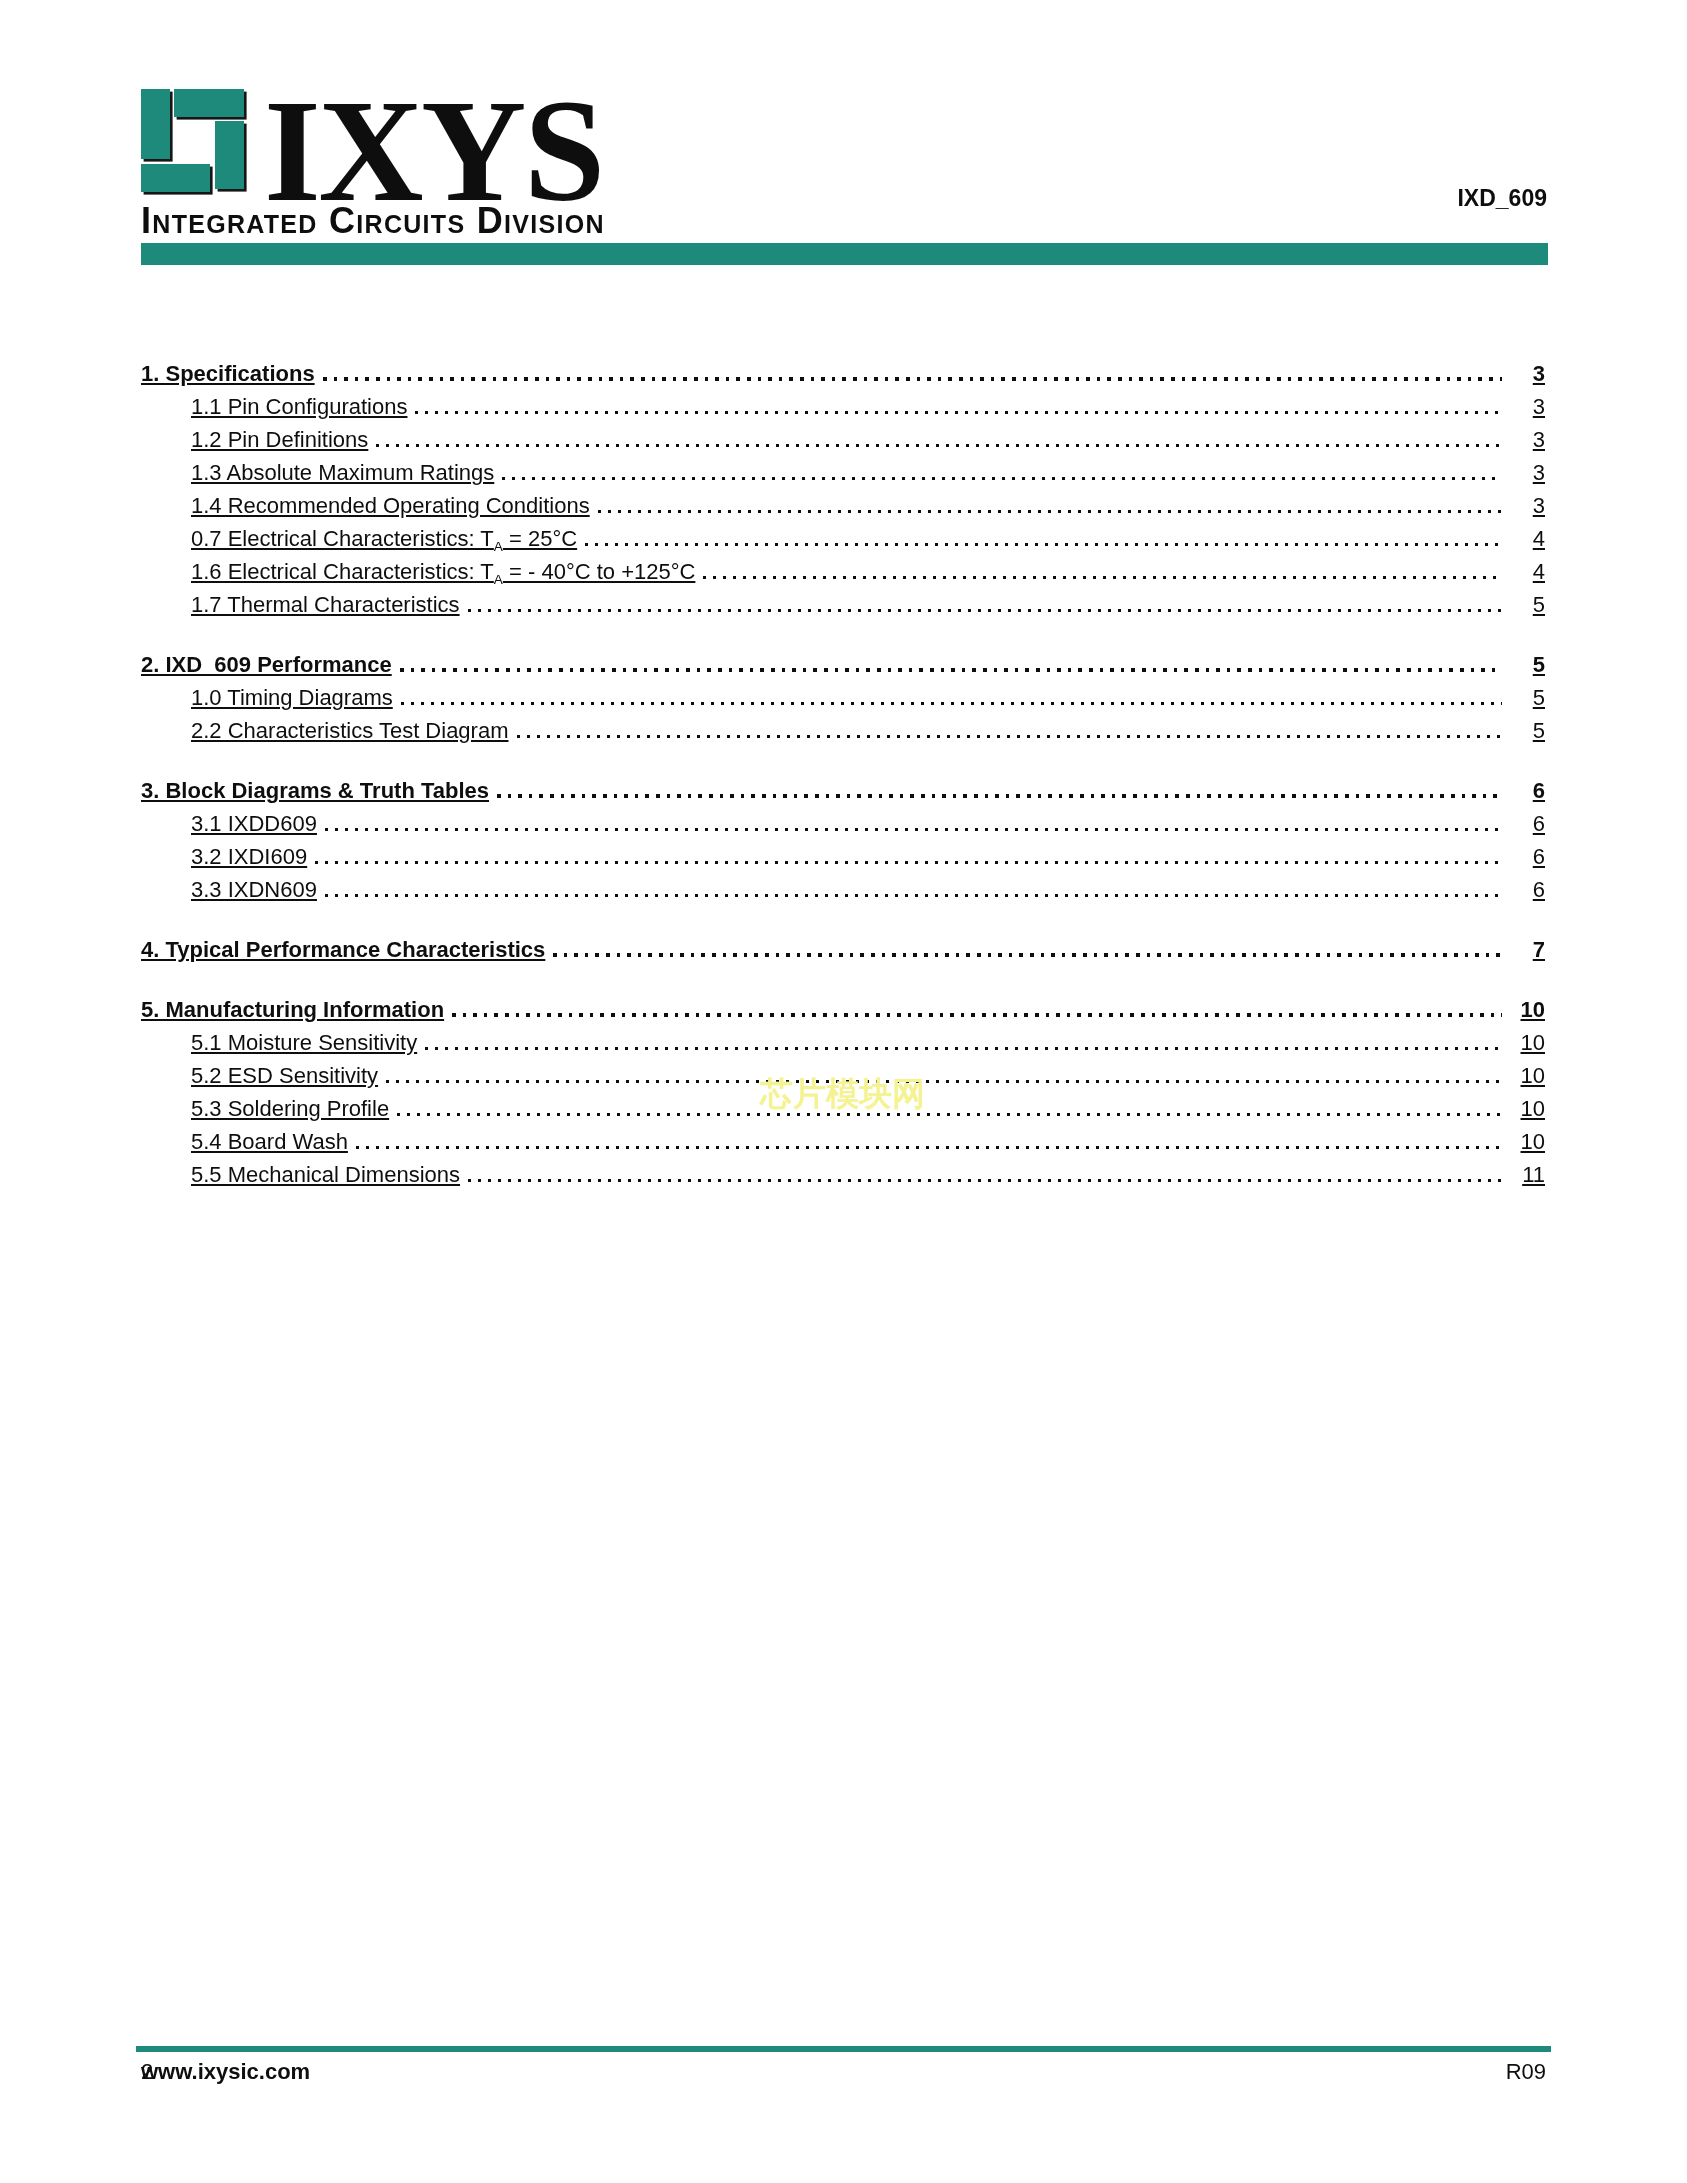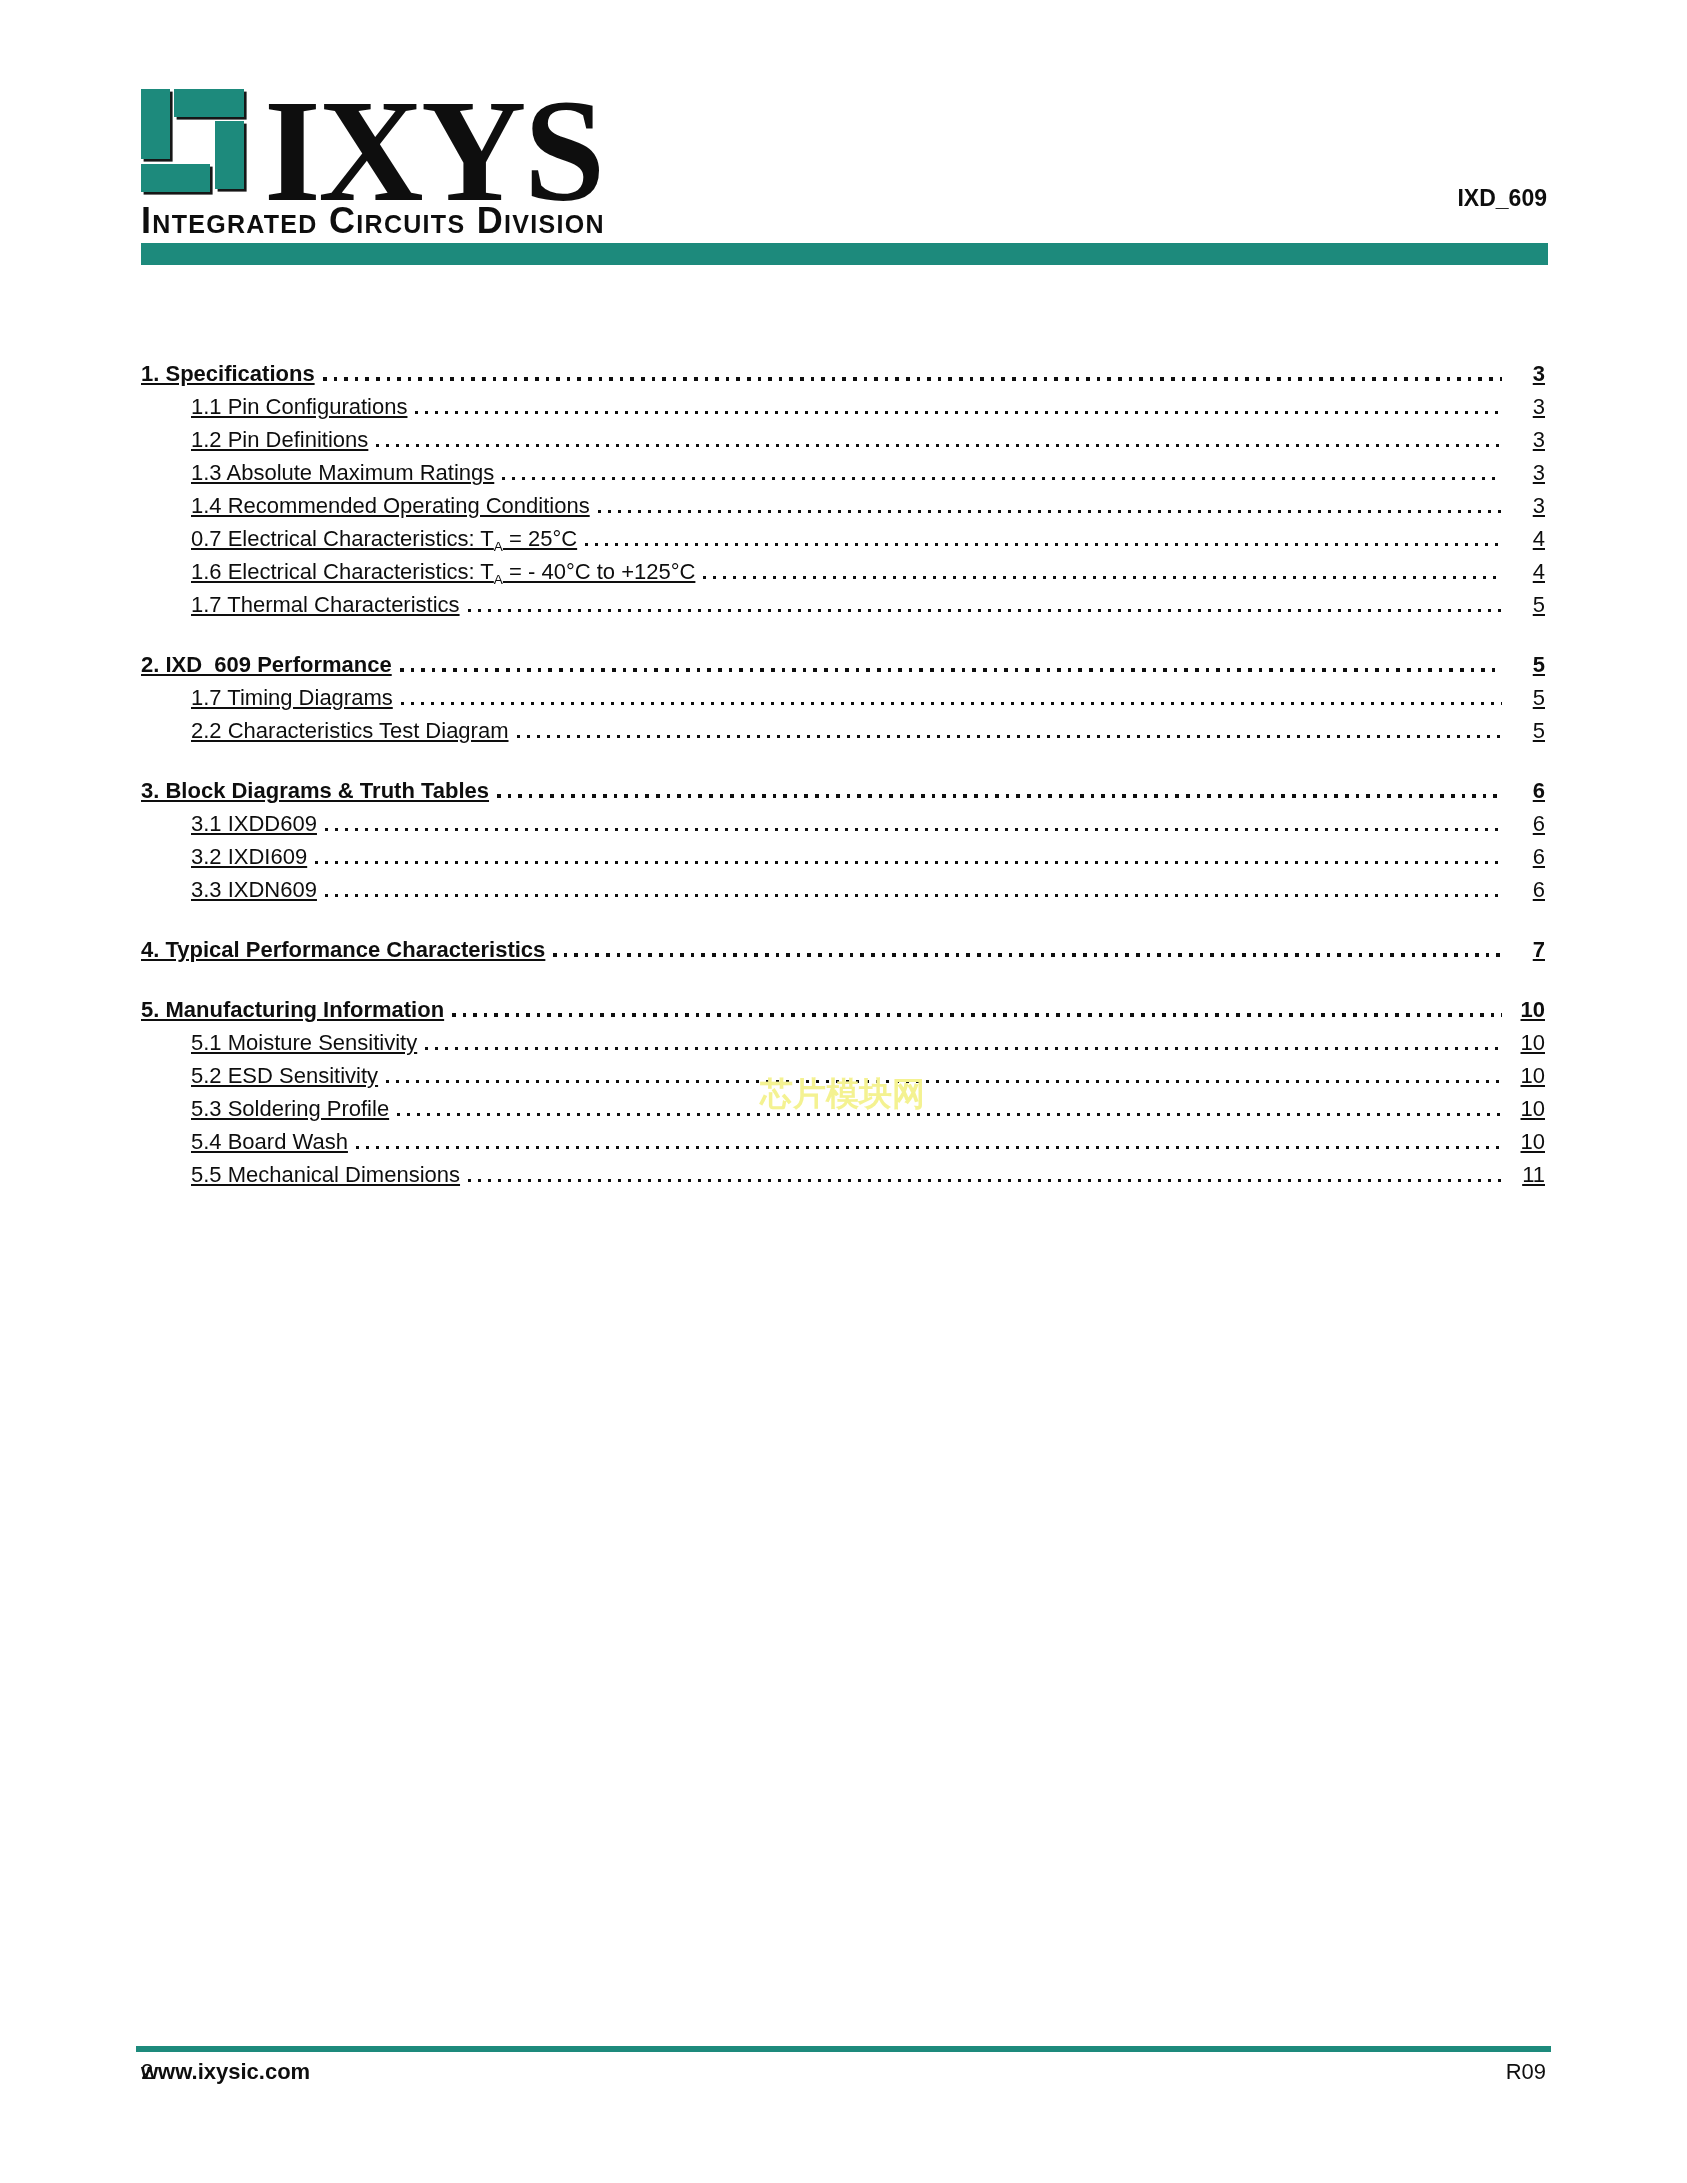--- a/index.html
+++ b/index.html
@@ -137,21 +137,21 @@
         <span class="toc-label"><span class="t">1.7 Thermal Characteristics</span></span>
         <span class="leader"></span>
         <span class="toc-page">5</span>
       </div>
         <div class="toc-row level-1">
         <span class="toc-label"><span class="t">2. IXD_609 Performance</span></span>
         <span class="leader"></span>
         <span class="toc-page">5</span>
       </div>
         <div class="toc-row level-2">
-        <span class="toc-label"><span class="t">1.7 Timing Diagrams</span></span>
+        <span class="toc-label"><span class="t">1.0 Timing Diagrams</span></span>
         <span class="leader"></span>
         <span class="toc-page">5</span>
       </div>
         <div class="toc-row level-2">
         <span class="toc-label"><span class="t">2.2 Characteristics Test Diagram</span></span>
         <span class="leader"></span>
         <span class="toc-page">5</span>
       </div>
         <div class="toc-row level-1">
         <span class="toc-label"><span class="t">3. Block Diagrams &amp; Truth Tables</span></span>

